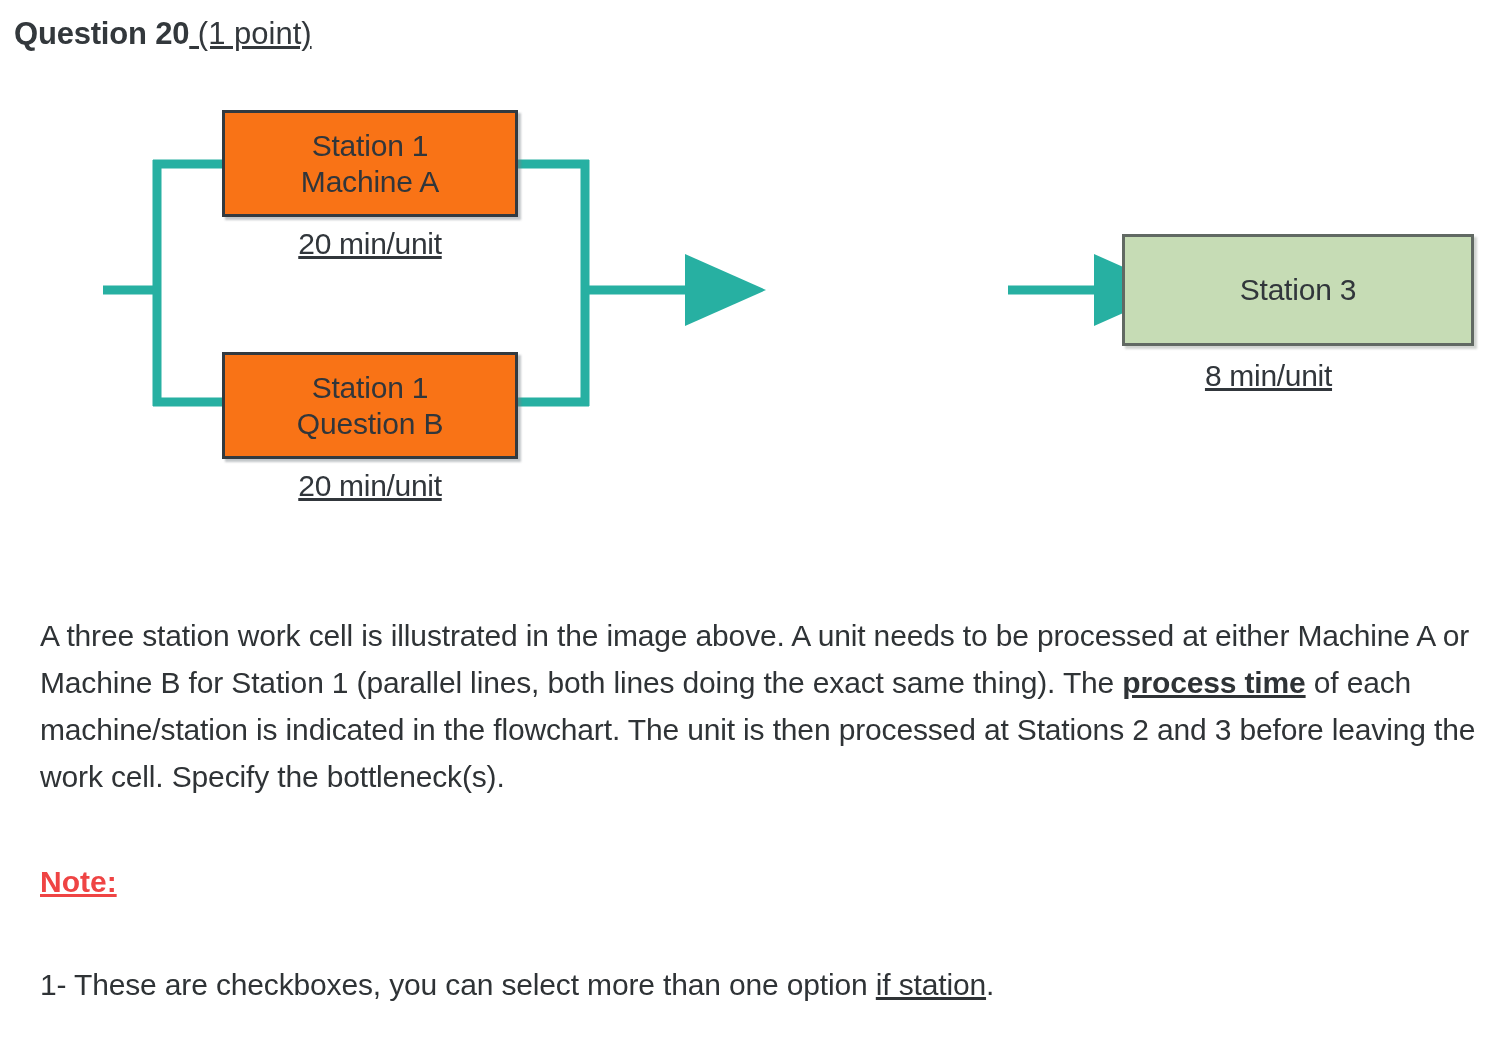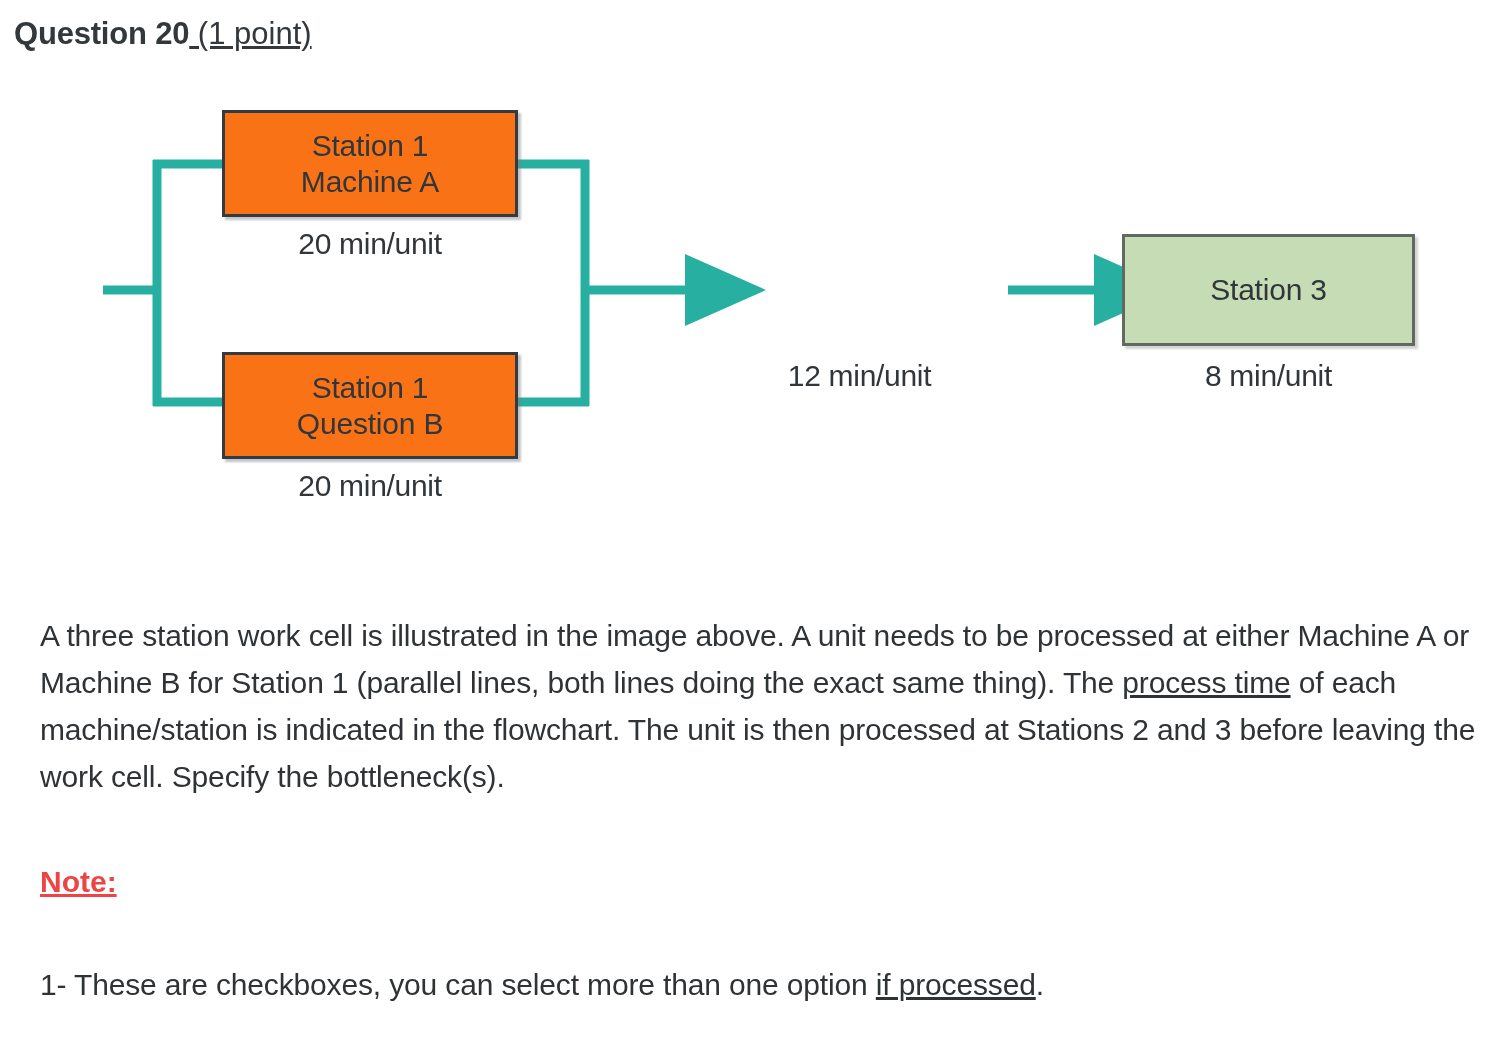--- a/index.html
+++ b/index.html
@@ -74,45 +74,46 @@
   }
 
   .time-label {
     position: absolute;
     text-align: center;
     font-size: 30px;
     line-height: 36px;
     letter-spacing: -0.3px;
     color: #31363b;
     white-space: nowrap;
+    text-decoration: underline;
   }
 
   
   #node-machine-a { left: 222px; top: 20px;  width: 296px; height: 107px; }
   #node-machine-b { left: 222px; top: 262px; width: 296px; height: 107px; }
   #node-station-2 { left: 713px; top: 144px; width: 293px; height: 112px; }
-  #node-station-3 { left: 1122px; top: 144px; width: 293px; height: 112px; align-items: center; }
+  #node-station-3 { left: 1122px; top: 144px; width: 352px; height: 112px; align-items: center; }
 
   #time-machine-a { left: 222px; top: 136px; width: 296px; }
   #time-machine-b { left: 222px; top: 378px; width: 296px; }
   #time-station-2 { left: 713px; top: 268px; width: 293px; }
   #time-station-3 { left: 1122px; top: 268px; width: 293px; }
 
   
   #question-body {
     position: absolute;
     left: 40px;
     top: 612px;
     width: 1445px;
     font-size: 30px;
     line-height: 47px;
     color: #2f3336;
     letter-spacing: -0.15px;
   }
-  #question-body .u { text-decoration: underline; }
+  #question-body .u { text-decoration: underline; font-weight: bold; }
 
   #note-heading {
     position: absolute;
     left: 40px;
     top: 862px;
     font-size: 30px;
     line-height: 40px;
     font-weight: bold;
     text-decoration: underline;
     color: #ef4444;
@@ -174,26 +175,25 @@
   <div class="time-label" id="time-machine-a">20 min/unit</div>
 
   <div class="node node-blue" id="node-machine-b">
     <span>
       <span>Station 1</span><br>
       <span>Question B</span>
     </span>
   </div>
   <div class="time-label" id="time-machine-b">20 min/unit</div>
 
-  <div class="time-label" id="time-station-2">12 min/unit</div>
 
   <div class="node node-green" id="node-station-3">
     <span>Station 3</span>
   </div>
   <div class="time-label" id="time-station-3">8 min/unit</div>
 
 </div>
 
 <div id="question-body"><span>A three station work cell is illustrated in the image above. A unit needs to be processed at either Machine A or Machine B for Station 1 (parallel lines, both lines doing the exact same thing). The </span><span class="u">process time</span><span> of each machine/station is indicated in the flowchart. The unit is then processed at Stations 2 and 3 before leaving the work cell. Specify the bottleneck(s).</span></div>
 
 <div id="note-heading">Note:</div>
 
-<div id="note-line-1"><span>1- These are checkboxes, you can select more than one option </span><span class="u">if processed</span><span>.</span></div>
+<div id="note-line-1"><span>1- These are checkboxes, you can select more than one option </span><span class="u">if station</span><span>.</span></div>
 
 </body></html>

